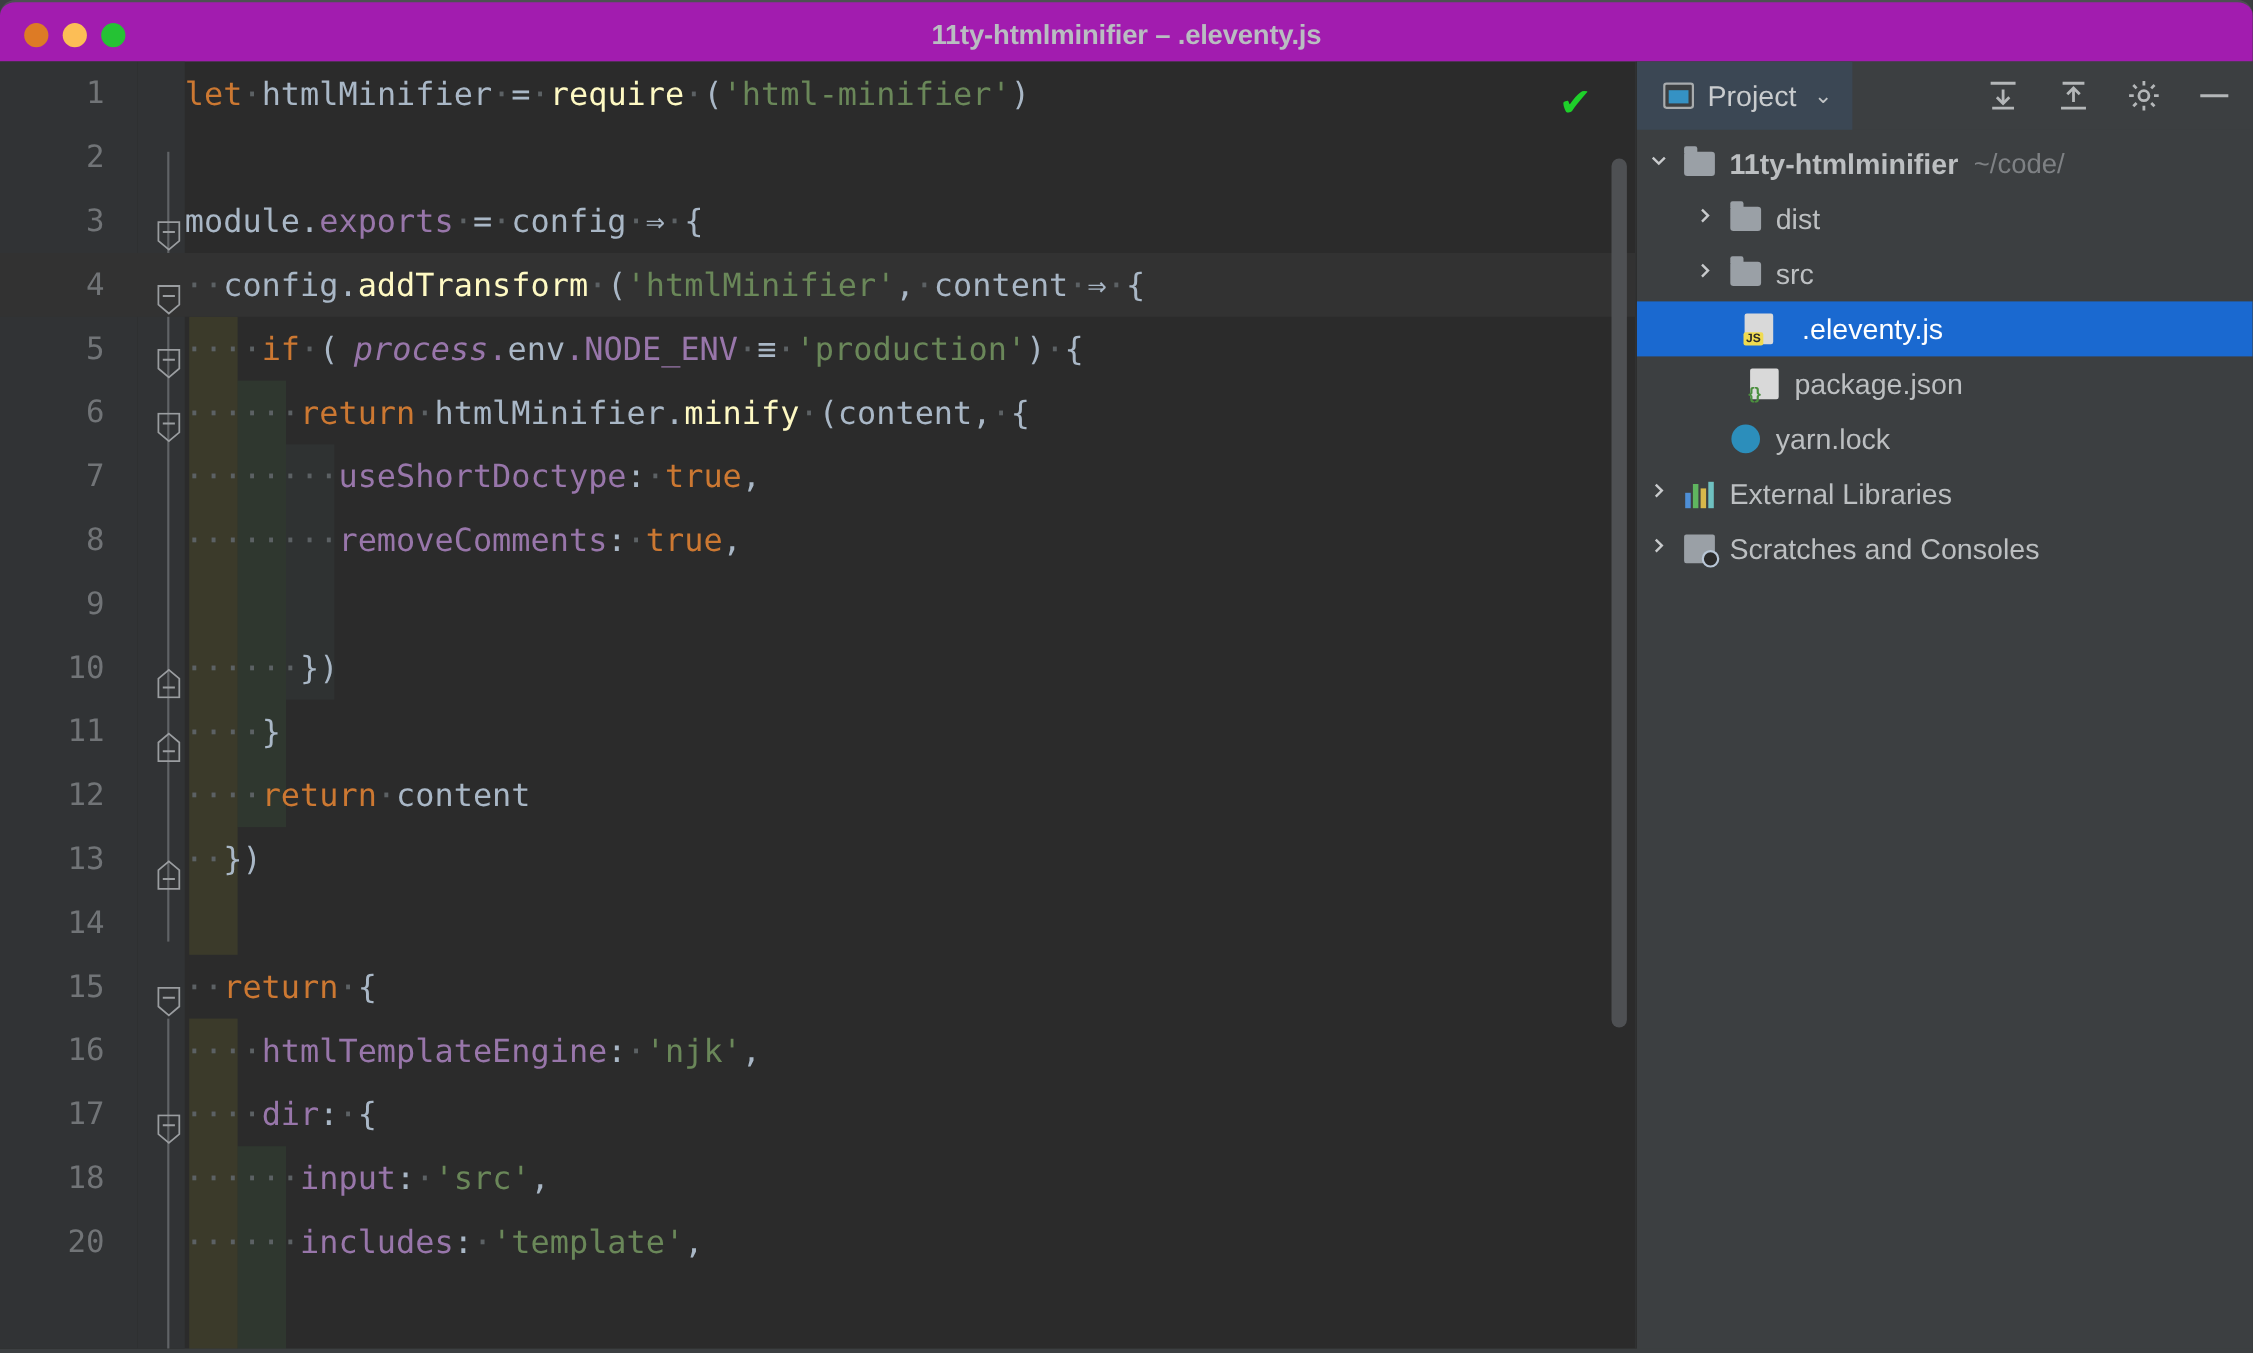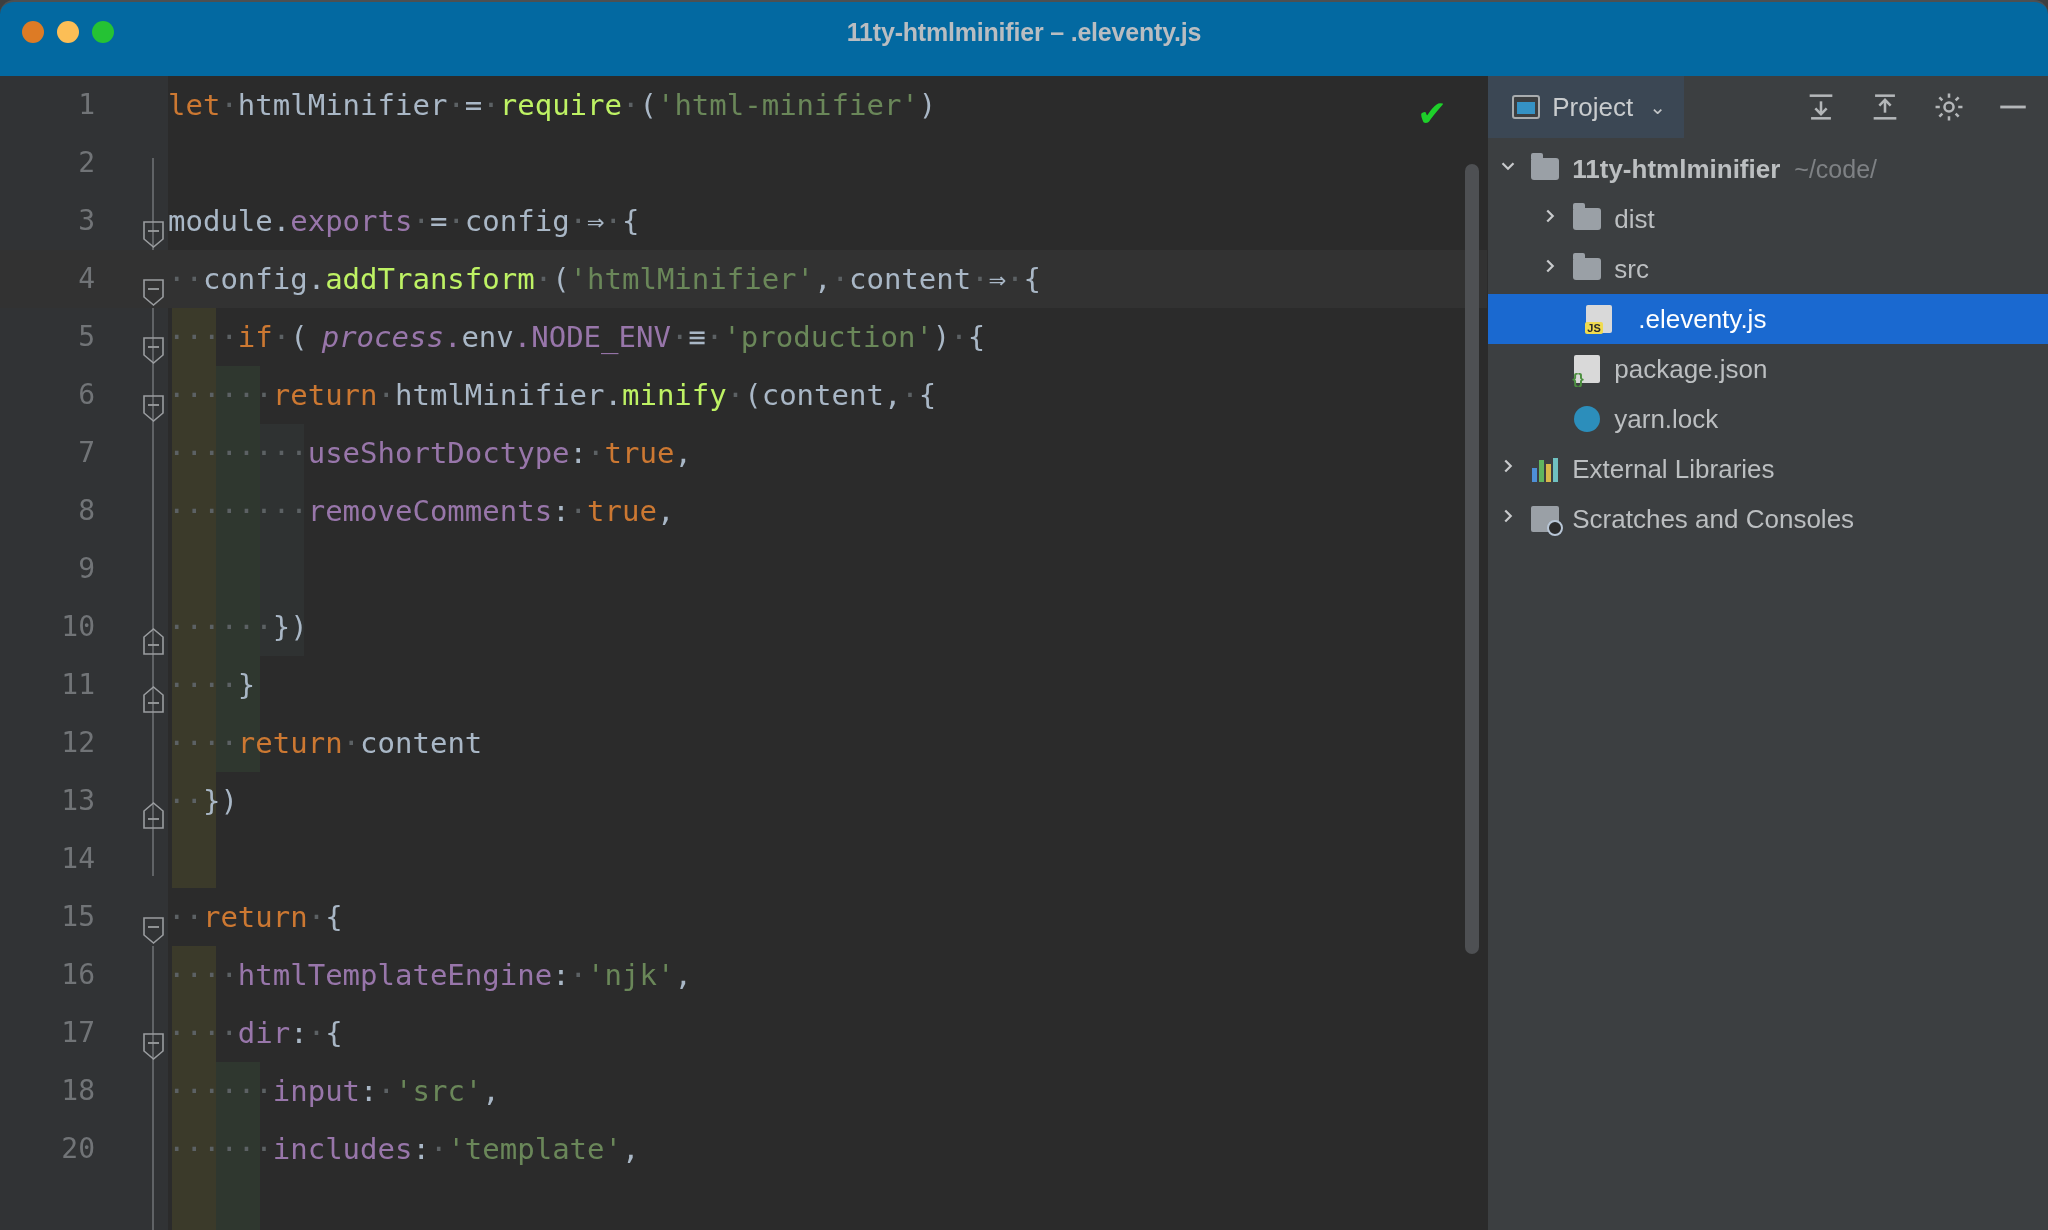--- a/index.html
+++ b/index.html
@@ -19,22 +19,22 @@
     position: relative;
     width: 2048px;
     height: 1230px;
     background: #3c3f41;
     overflow: hidden;
   }
 
   
   .titlebar {
     position: relative;
-    height: 76px;
-    background: #0369a1;
+    height: 56px;
+    background: #a21caf;
     border-top-left-radius: 14px;
     border-top-right-radius: 14px;
     box-sizing: border-box;
     border-top: 2px solid #4d5052;
   }
   .traffic {
     position: absolute;
     left: 22px;
     top: 0;
     height: 60px;
@@ -135,21 +135,21 @@
   .foldmark {
     position: absolute;
     left: 142px;
     width: 23px;
     height: 23px;
     color: #9a9da0;
   }
 
   
   .kw   { color: #cc7832; }
-  .fn   { color: #bef264; }
+  .fn   { color: #fef9c3; }
   .str  { color: #6a8759; }
   .prop { color: #9876aa; }
   .id   { color: #a9b7c6; }
   .it   { font-style: italic; color: #9876aa; margin-left: 14px; }
   .dotsep { color: #5c6164; }
 
   .checkmark {
     position: absolute;
     right: 40px;
     top: 20px;
@@ -492,21 +492,21 @@
             </span>
             <span class="lbl">src</span>
           </div>
           <div class="row sel" style="padding-left: 42px; gap: 12px;">
             <span class="twisty"></span>
             <span class="ficon">
               <span class="js-icon"></span>
             </span>
             <span class="lbl">.eleventy.js</span>
           </div>
-          <div class="row" style="padding-left: 42px;">
+          <div class="row" style="padding-left: 42px; margin-left: 17px;">
             <span class="twisty"></span>
             <span class="ficon">
               <span class="pkg-icon"></span>
             </span>
             <span class="lbl">package.json</span>
           </div>
           <div class="row" style="padding-left: 42px;">
             <span class="twisty"></span>
             <span class="ficon">
               <span class="yarn-icon"></span>

